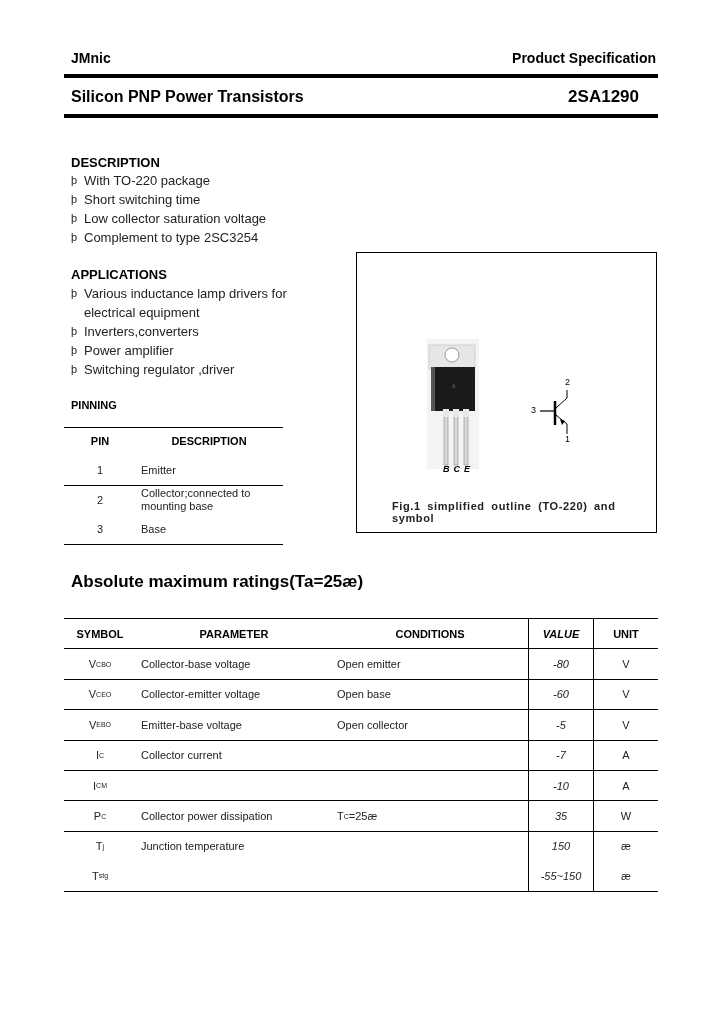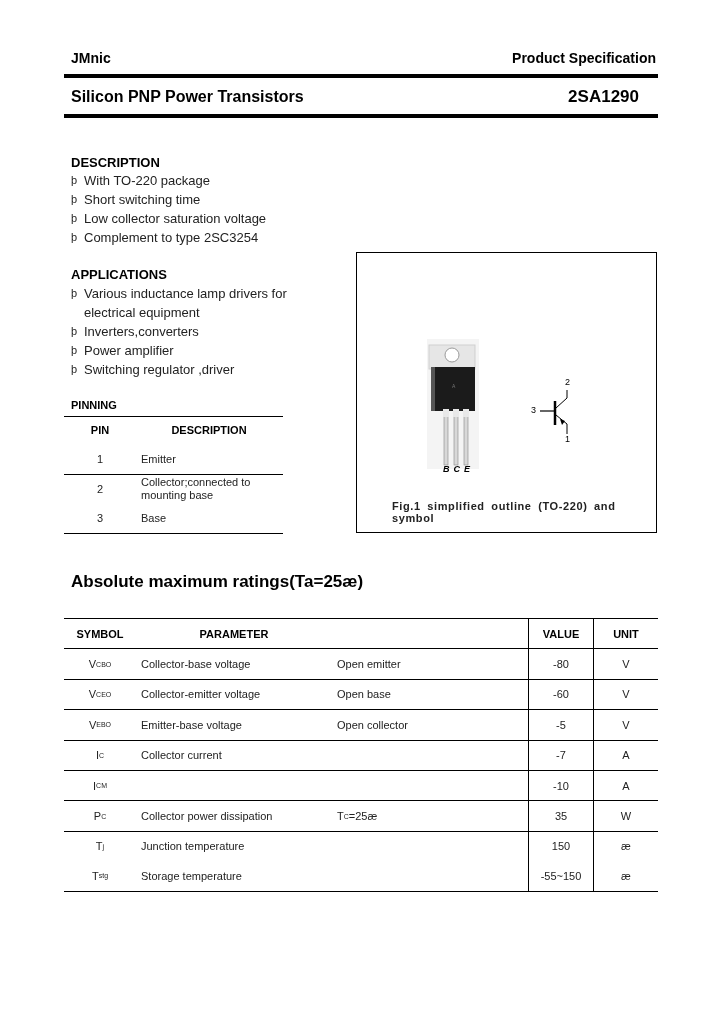--- a/index.html
+++ b/index.html
@@ -9,34 +9,34 @@
     .brand { left: 71px; top: 50px; font-size: 14px; font-weight: bold; }
     .spec { right: 64px; top: 50px; font-size: 14px; font-weight: bold; margin-left: 48px; }
     .rule { left: 64px; width: 594px; height: 4px; background: #000; }
     .title { left: 71px; top: 88px; font-size: 16px; font-weight: bold; }
     .part { right: 81px; top: 87px; font-size: 17px; font-weight: bold; }
     .sec-h { font-size: 13px; font-weight: bold; }
     .bullets { list-style: none; font-size: 13px; color: #222; }
     .bullets li { position: relative; padding-left: 13px; line-height: 19px; }
     .bullets li .b { position: absolute; left: 0; top: 0; font-size: 11px; }
     .pin-h { left: 71px; top: 399px; font-size: 11px; font-weight: bold; }
-    .pin-table { left: 64px; top: 416px; width: 219px; font-size: 11px; color: #222; text-decoration: underline; }
+    .pin-table { left: 64px; top: 427px; width: 219px; font-size: 11px; color: #222; text-decoration: underline; }
     .pin-table .hline { position: absolute; left: 0; width: 219px; height: 1px; background: #000; }
     .fig { left: 356px; top: 252px; width: 301px; height: 281px; border: 1px solid #000; }
     .fig-cap { position: absolute; left: 35px; bottom: 8px; font-size: 11px; font-weight: bold; letter-spacing: 0.6px; word-spacing: 3px; color: #222; }
     .amr-h { left: 71px; top: 572px; font-size: 17px; font-weight: bold; }
     .amr { left: 64px; top: 590px; width: 594px; font-size: 11px; color: #222; margin-top: 28px; }
     .amr .row { position: relative; height: 30.4px; border-top: 1px solid #000; }
     .amr .row.nb { border-top: none; }
     .amr .row.last { border-bottom: 1px solid #000; }
     .amr .c { position: absolute; top: 0; height: 100%; display: flex; align-items: center; }
     .c-sym { left: 0; width: 72px; justify-content: center; }
     .c-par { left: 77px; width: 190px; }
     .c-cond { left: 273px; width: 190px; }
-    .c-val { left: 464px; width: 65px; justify-content: center; border-left: 1px solid #000; }
+    .c-val { left: 464px; width: 65px; justify-content: center; border-left: 1px solid #000; font-style: italic; }
     .c-unit { left: 529px; width: 65px; justify-content: center; border-left: 1px solid #000; }
     .hdr .c { font-weight: bold; color: #000; }
     .hdr .c-par { justify-content: center; left: 72px; width: 196px; }
     .hdr .c-cond { justify-content: center; left: 268px; width: 196px; }
     sub { font-size: 7px; vertical-align: -2px; }
   </style>
 </head>
 <body>
 
 <div class="abs brand">JMnic</div>
@@ -120,20 +120,21 @@
   <div class="abs" style="left:208px; top:181px; font-size:9px;">1</div>
 
   <div class="fig-cap">Fig.1 simplified outline (TO-220) and symbol</div>
 </div>
 
 <div class="abs amr-h">Absolute maximum ratings(Ta=25æ)</div>
 <div class="abs amr">
   <div class="row hdr">
     <div class="c c-sym">SYMBOL</div>
     <div class="c c-par">PARAMETER</div>
+    <div class="c c-cond">CONDITIONS</div>
     <div class="c c-val">VALUE</div>
     <div class="c c-unit">UNIT</div>
   </div>
 
   <div class="row">
     <div class="c c-sym">
         <span>V</span>
         <sub>CBO</sub>
       </div>
     <div class="c c-par">Collector-base voltage</div>
@@ -209,18 +210,17 @@
     <div class="c c-cond"></div>
     <div class="c c-val">150</div>
     <div class="c c-unit">æ</div>
   </div>
 
   <div class="row nb last">
     <div class="c c-sym">
         <span>T</span>
         <sub>stg</sub>
       </div>
-    <div class="c c-par">Storage temperature</div>
     <div class="c c-cond"></div>
     <div class="c c-val">-55~150</div>
     <div class="c c-unit">æ</div>
   </div>
 </div>
 
 </body></html>

